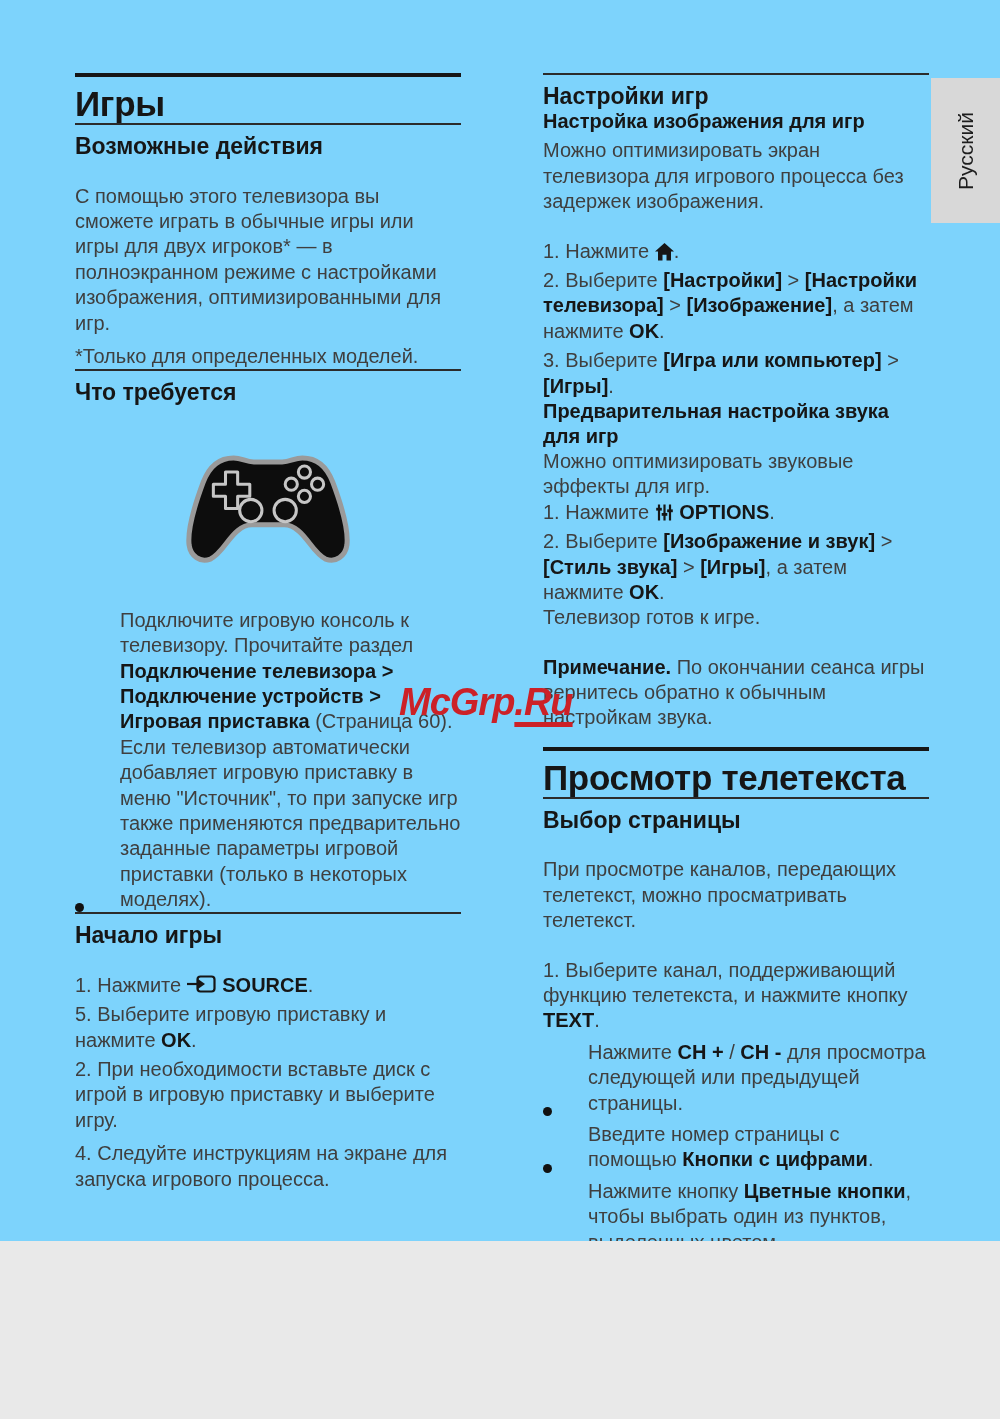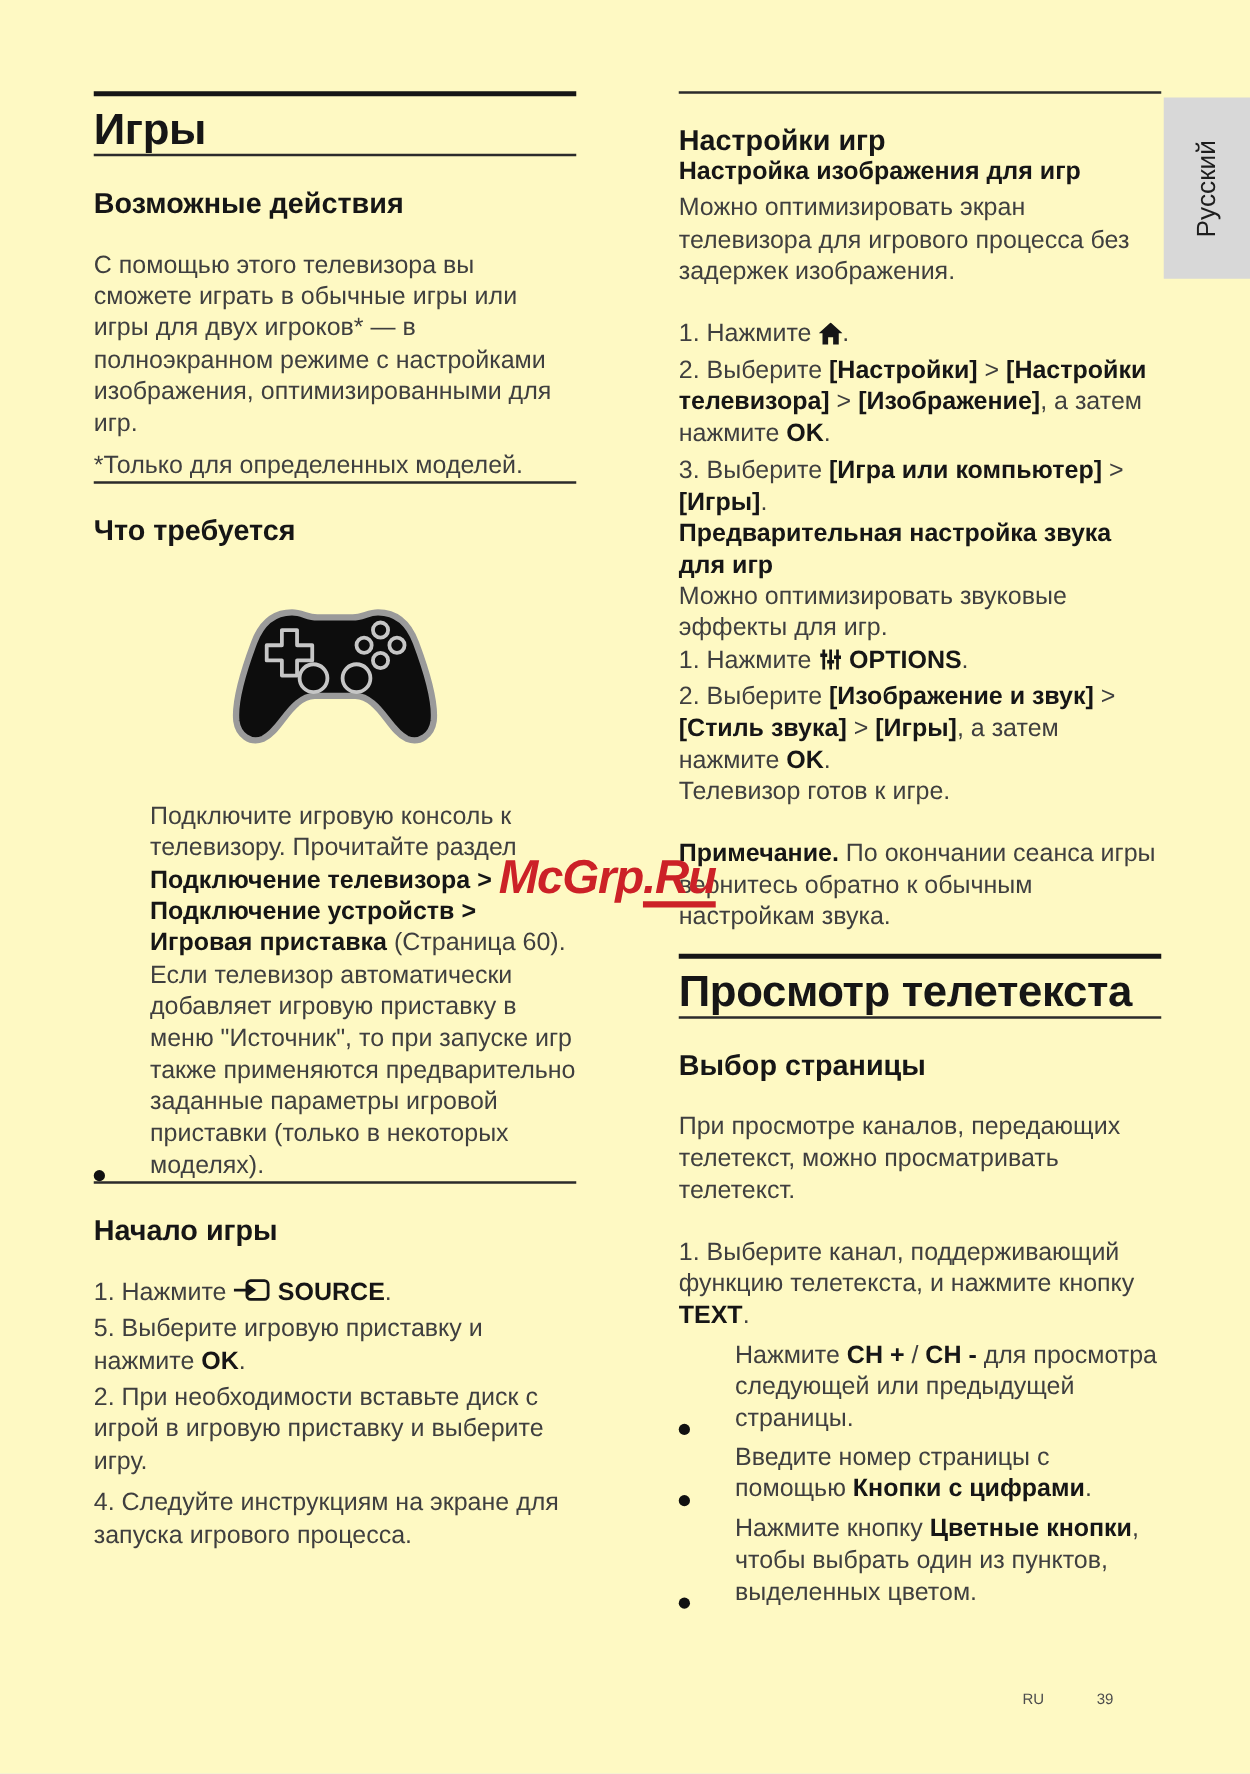--- a/index.html
+++ b/index.html
@@ -1,36 +1,36 @@
 <!DOCTYPE html>
 <html lang="ru"><head>
 <meta charset="utf-8">
 <style>
   html,body{margin:0;padding:0;background:#e9e9e9;}
   .page{
     position:relative;
-    width:1000px;height:1419px;
+    width:1000px;height:1241px;
     margin:0 auto;
-    background:#fef9c3;
+    background:#7dd3fc;
     overflow:hidden;
     font-family:"Liberation Sans", sans-serif;
     color:#3f3f3f;
   }
   .col{position:absolute;top:73px;width:386px;}
   .col-left{left:75px;}
   .col-right{left:543px;}
 
   .rule-thick{height:0;border-top:4px solid #161616;}
   h1.chapter{
     font-size:35px;line-height:1.12;font-weight:700;color:#161616;
     margin:7px 0 0;letter-spacing:-0.3px;
   }
   h2.section{
     font-size:23px;line-height:1.15;font-weight:700;color:#161616;
-    border-top:2px solid #2b2b2b;padding-top:24px;margin:0;
+    border-top:2px solid #2b2b2b;padding-top:8px;margin:0;
   }
   h3.sub{font-size:20px;line-height:1.25;font-weight:700;color:#161616;margin:0;}
   p{margin:0;font-size:20px;line-height:1.27;}
   .b{font-weight:700;color:#161616;}
 
   .mt4{margin-top:4px}.mt6{margin-top:6px}.mt8{margin-top:8px}
   .mt10{margin-top:24px}.mt12{margin-top:12px}
   .mt16{margin-top:16px}.mt20{margin-top:20px}.mt22{margin-top:22px}
   .mt24{margin-top:24px}.mt28{margin-top:28px}.mt30{margin-top:30px}
 

